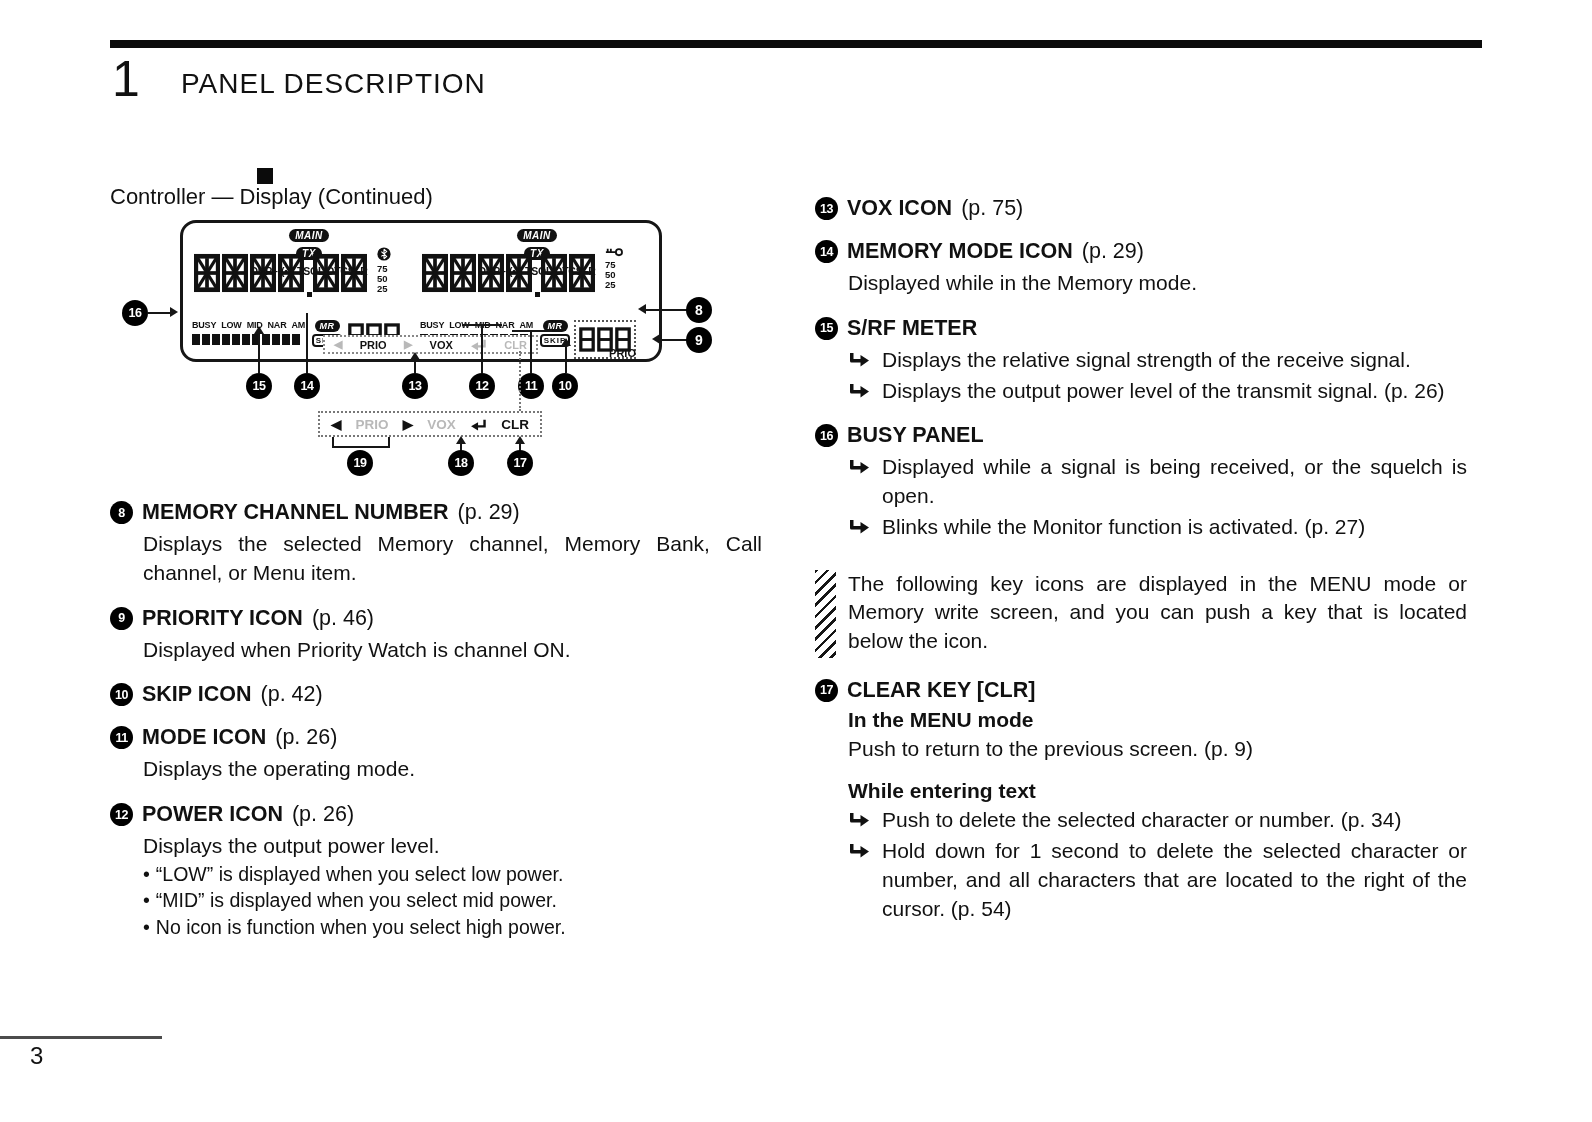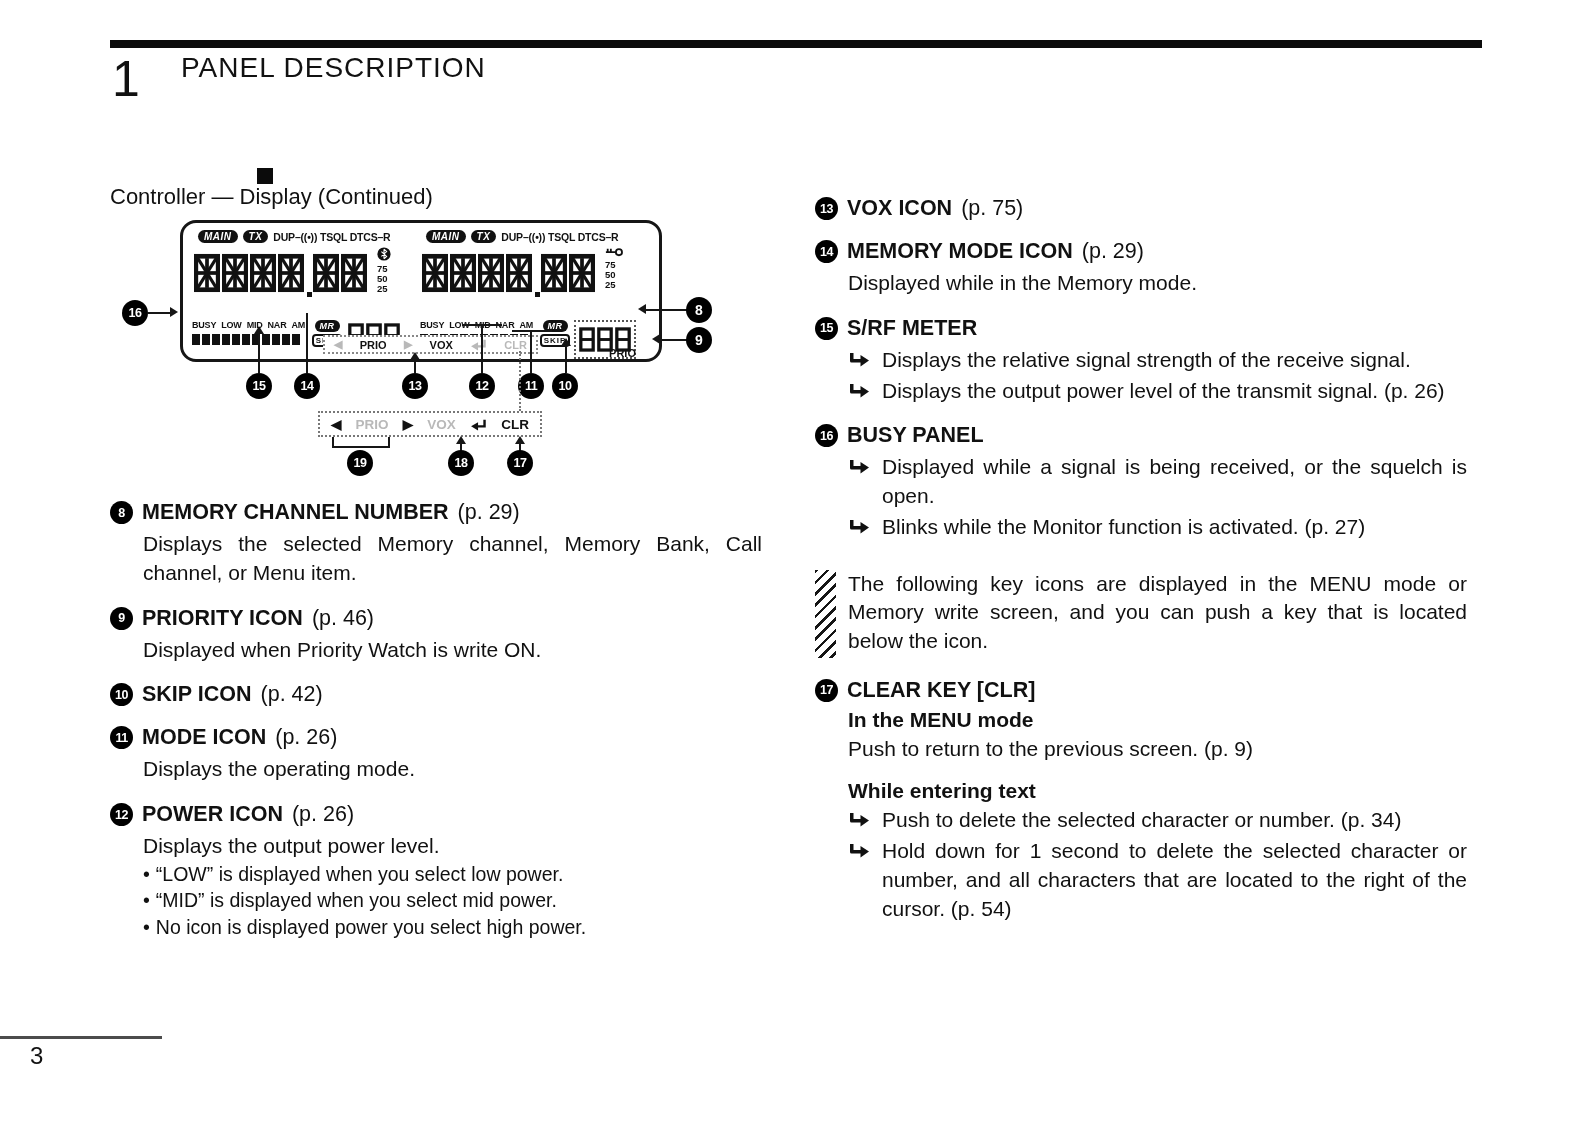--- a/index.html
+++ b/index.html
@@ -1,29 +1,29 @@
 <!DOCTYPE html>
 <html><head>
 <meta charset="utf-8">
 <style>
   html,body{margin:0;padding:0;background:#ffffff;}
   .page{position:relative;width:1592px;height:1122px;background:#fff;overflow:hidden;
         font-family:"Liberation Sans", sans-serif;color:#111;}
   
   .top-rule{position:absolute;left:110px;top:40px;width:1372px;height:8px;background:#0b0b0b;}
   .chapter-num{position:absolute;left:112px;top:54px;font-size:50px;line-height:1;font-weight:400;}
-  .chapter-title{position:absolute;left:181px;top:52px;font-size:28px;letter-spacing:1px;font-weight:400;}
+  .chapter-title{position:absolute;left:181px;top:68px;font-size:28px;letter-spacing:1px;font-weight:400;}
   .section-heading{position:absolute;left:110px;top:168px;display:flex;align-items:center;font-size:22px;flex-direction:column;}
   .sq{width:16px;height:16px;background:#0b0b0b;margin-right:12px;flex:0 0 auto;}
   
   .diagram{position:absolute;left:110px;top:205px;width:660px;height:290px;}
   .lcd{position:absolute;left:70px;top:15px;width:482px;height:142px;border:3px solid #161616;
        border-radius:16px;box-sizing:border-box;display:flex;padding:6px 9px 0 9px;}
   .lcd-half{width:228px;position:relative;}
-  .badge-row{display:flex;align-items:center;gap:5px;height:15px;margin-left:6px;}
+  .badge-row{display:flex;align-items:center;gap:5px;height:15px;margin-left:6px;flex-direction:column;}
   .pill{background:#111;color:#fff;font-weight:700;font-style:italic;font-size:10px;
         line-height:13px;border-radius:7px;padding:0 6px;letter-spacing:.5px;}
   .pill-sm{font-size:9px;line-height:12px;padding:0 5px;border-radius:6px;}
   .top-labels{font-size:10.5px;font-weight:700;white-space:nowrap;letter-spacing:-0.2px;}
   .digits-row{display:flex;align-items:flex-start;margin-top:3px;height:56px;margin-left:2px;}
   .seg14{width:26px;height:52px;margin-right:2px;flex:0 0 auto;}
   .dp{width:5px;height:5px;background:#111;align-self:flex-end;margin:0 1px 6px 1px;flex:0 0 auto;}
   .side-col{display:flex;flex-direction:column;align-items:flex-start;margin-left:4px;width:26px;}
   .side-icon{margin-left:4px;}
   .scale{font-size:9.5px;font-weight:700;line-height:10px;margin-top:3px;margin-left:4px;}
@@ -368,21 +368,21 @@
       </div>
       <div class="item-body">Displays the selected Memory channel, Memory Bank, Call channel, or Menu item.</div>
     </div>
 
     <div class="item">
       <div class="item-title">
         <span class="co-num">9</span>
         <span class="t-bold">PRIORITY ICON</span>
         <span class="t-ref">(p. 46)</span>
       </div>
-      <div class="item-body">Displayed when Priority Watch is write ON.</div>
+      <div class="item-body">Displayed when Priority Watch is channel ON.</div>
     </div>
 
     <div class="item">
       <div class="item-title">
         <span class="co-num">10</span>
         <span class="t-bold">SKIP ICON</span>
         <span class="t-ref">(p. 42)</span>
       </div>
     </div>
 
@@ -405,21 +405,21 @@
       <div class="bullet-row">
         <span class="bullet-dot">•</span>
         <span>“LOW” is displayed when you select low power.</span>
       </div>
       <div class="bullet-row">
         <span class="bullet-dot">•</span>
         <span>“MID” is displayed when you select mid power.</span>
       </div>
       <div class="bullet-row">
         <span class="bullet-dot">•</span>
-        <span>No icon is displayed power you select high power.</span>
+        <span>No icon is function when you select high power.</span>
       </div>
     </div>
   </div>
 
   <div class="col col-right">
 
     <div class="item">
       <div class="item-title">
         <span class="co-num">13</span>
         <span class="t-bold">VOX ICON</span>

